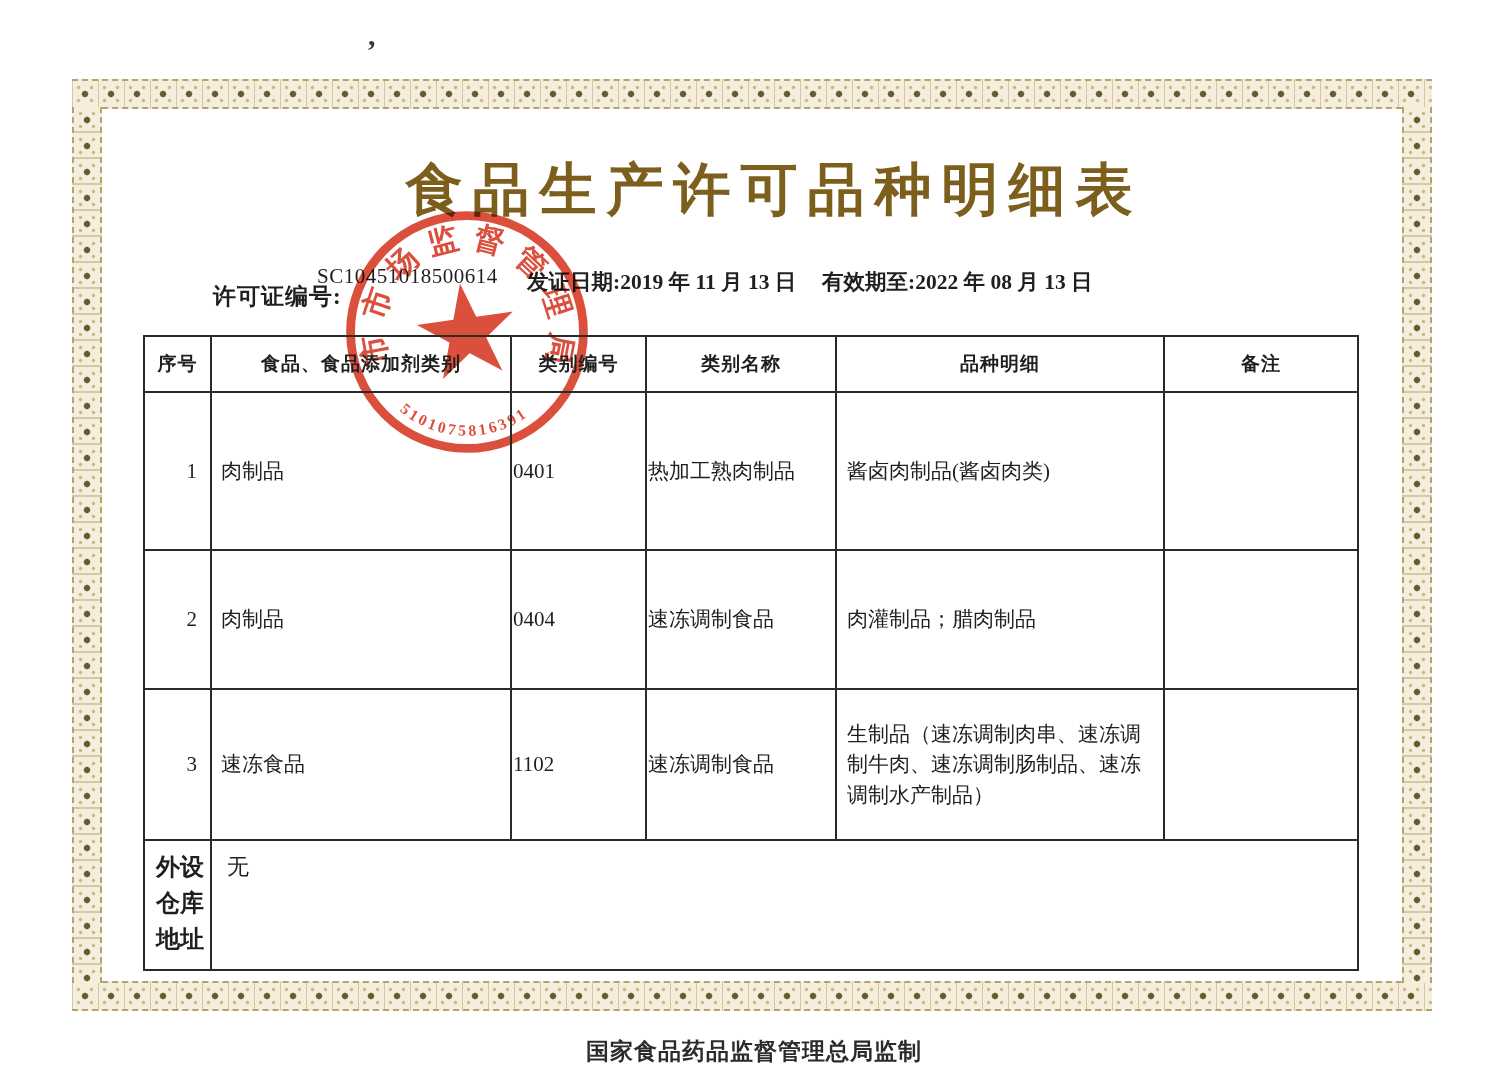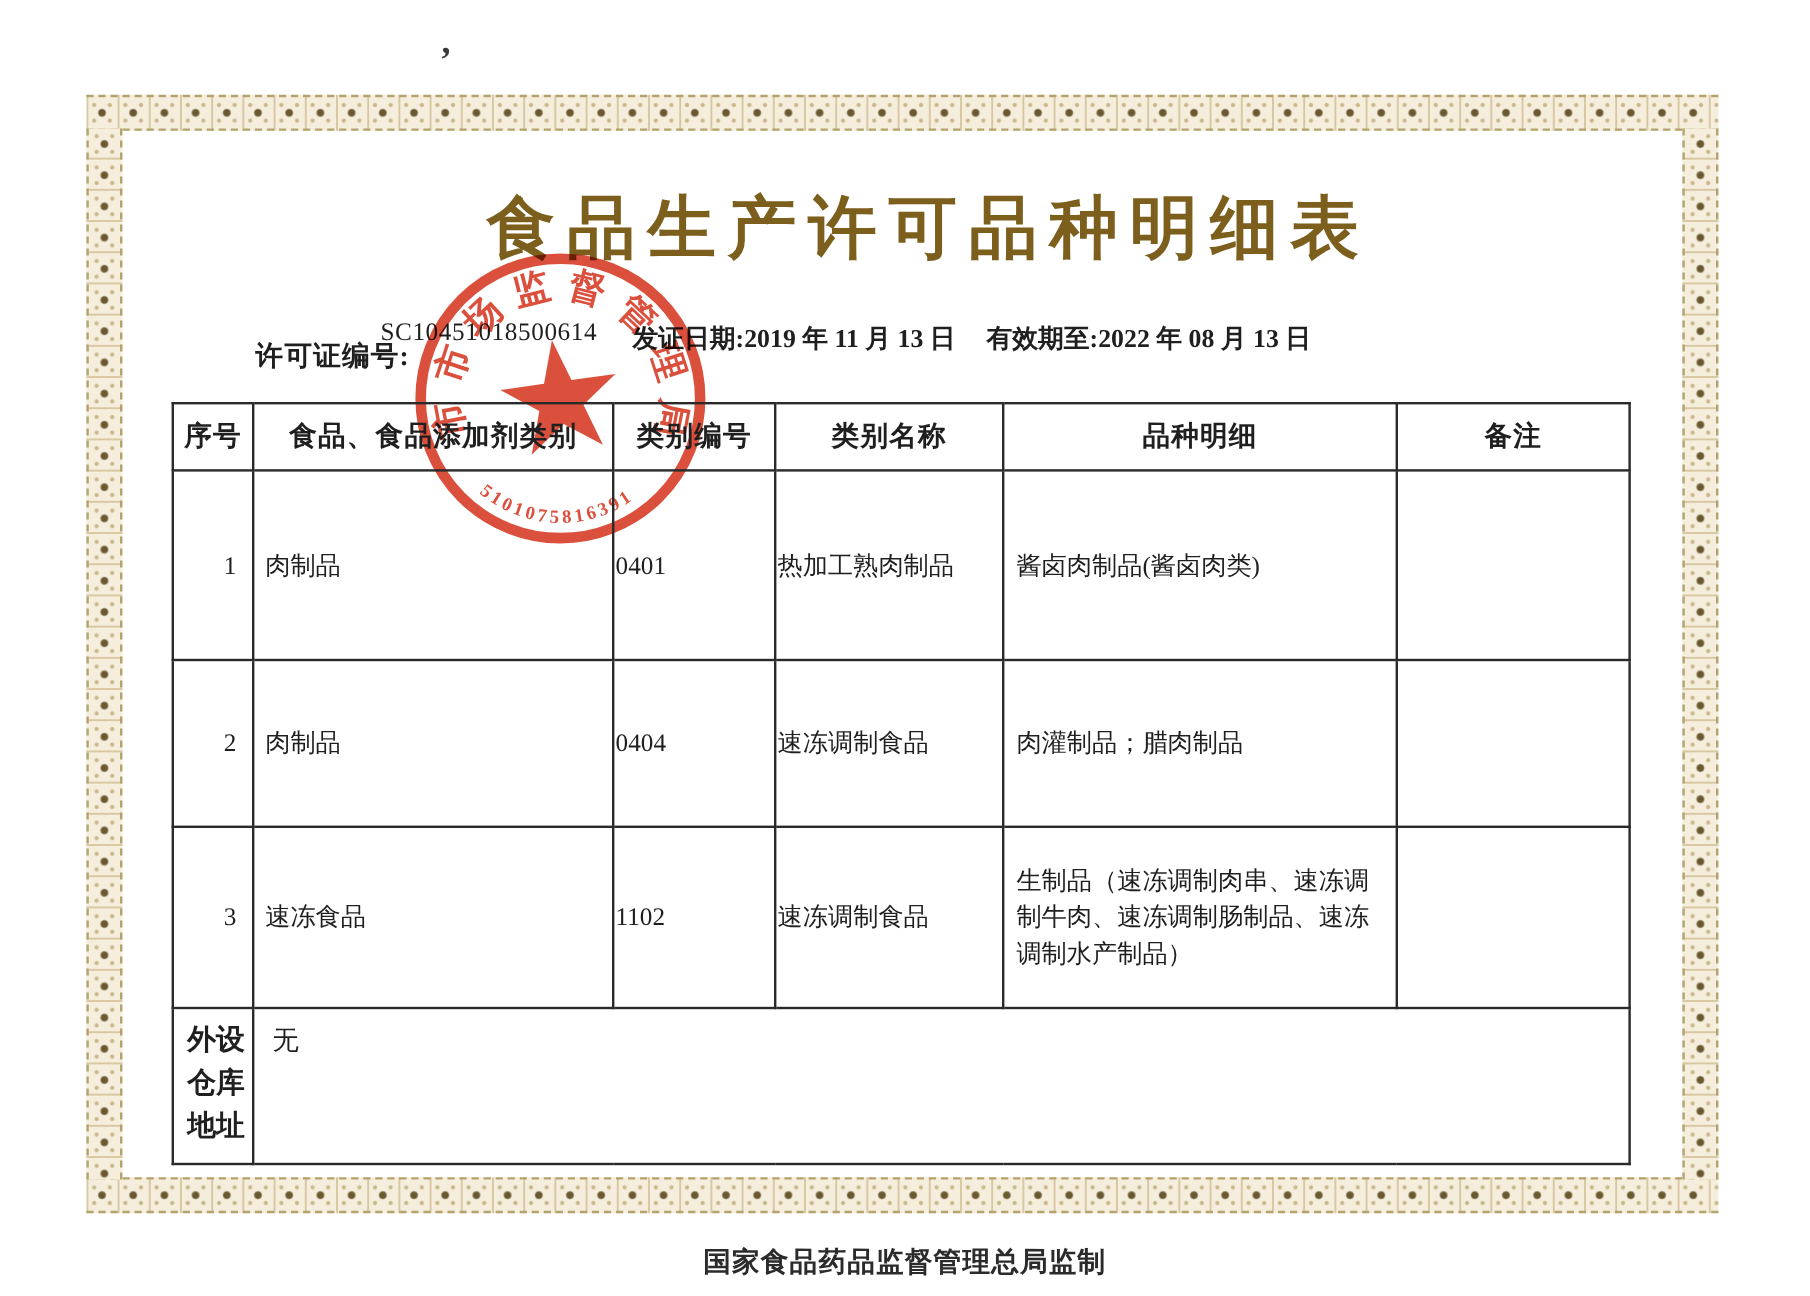--- a/index.html
+++ b/index.html
@@ -67,21 +67,21 @@
 
   
   .detail-table{
     position:absolute;left:143px;top:335px;width:1214px;
     border-collapse:collapse;table-layout:fixed;
   }
   .detail-table th,.detail-table td{
     border:2px solid var(--table-line);
     font-size:21px;line-height:1.45;overflow:hidden;
   }
-  .detail-table thead th{font-size:23px;font-weight:bold;text-align:center;height:52px;letter-spacing:1px;}
+  .detail-table thead th{font-size:19px;font-weight:bold;text-align:center;height:52px;letter-spacing:1px;}
   .row-main td{vertical-align:middle;}
   .cell-seq{text-align:right;padding-right:13px;}
   .cell-category{text-align:left;padding-left:9px;}
   .cell-code{text-align:left;}
   .cell-name{text-align:left;padding-right:6px;}
   .cell-detail{text-align:left;padding:8px 20px 8px 10px;line-height:33px;}
   .row-h1 td{height:140px;}
   .row-h2 td{height:121px;}
   .row-h3 td{height:133px;}
   .row-warehouse th{

